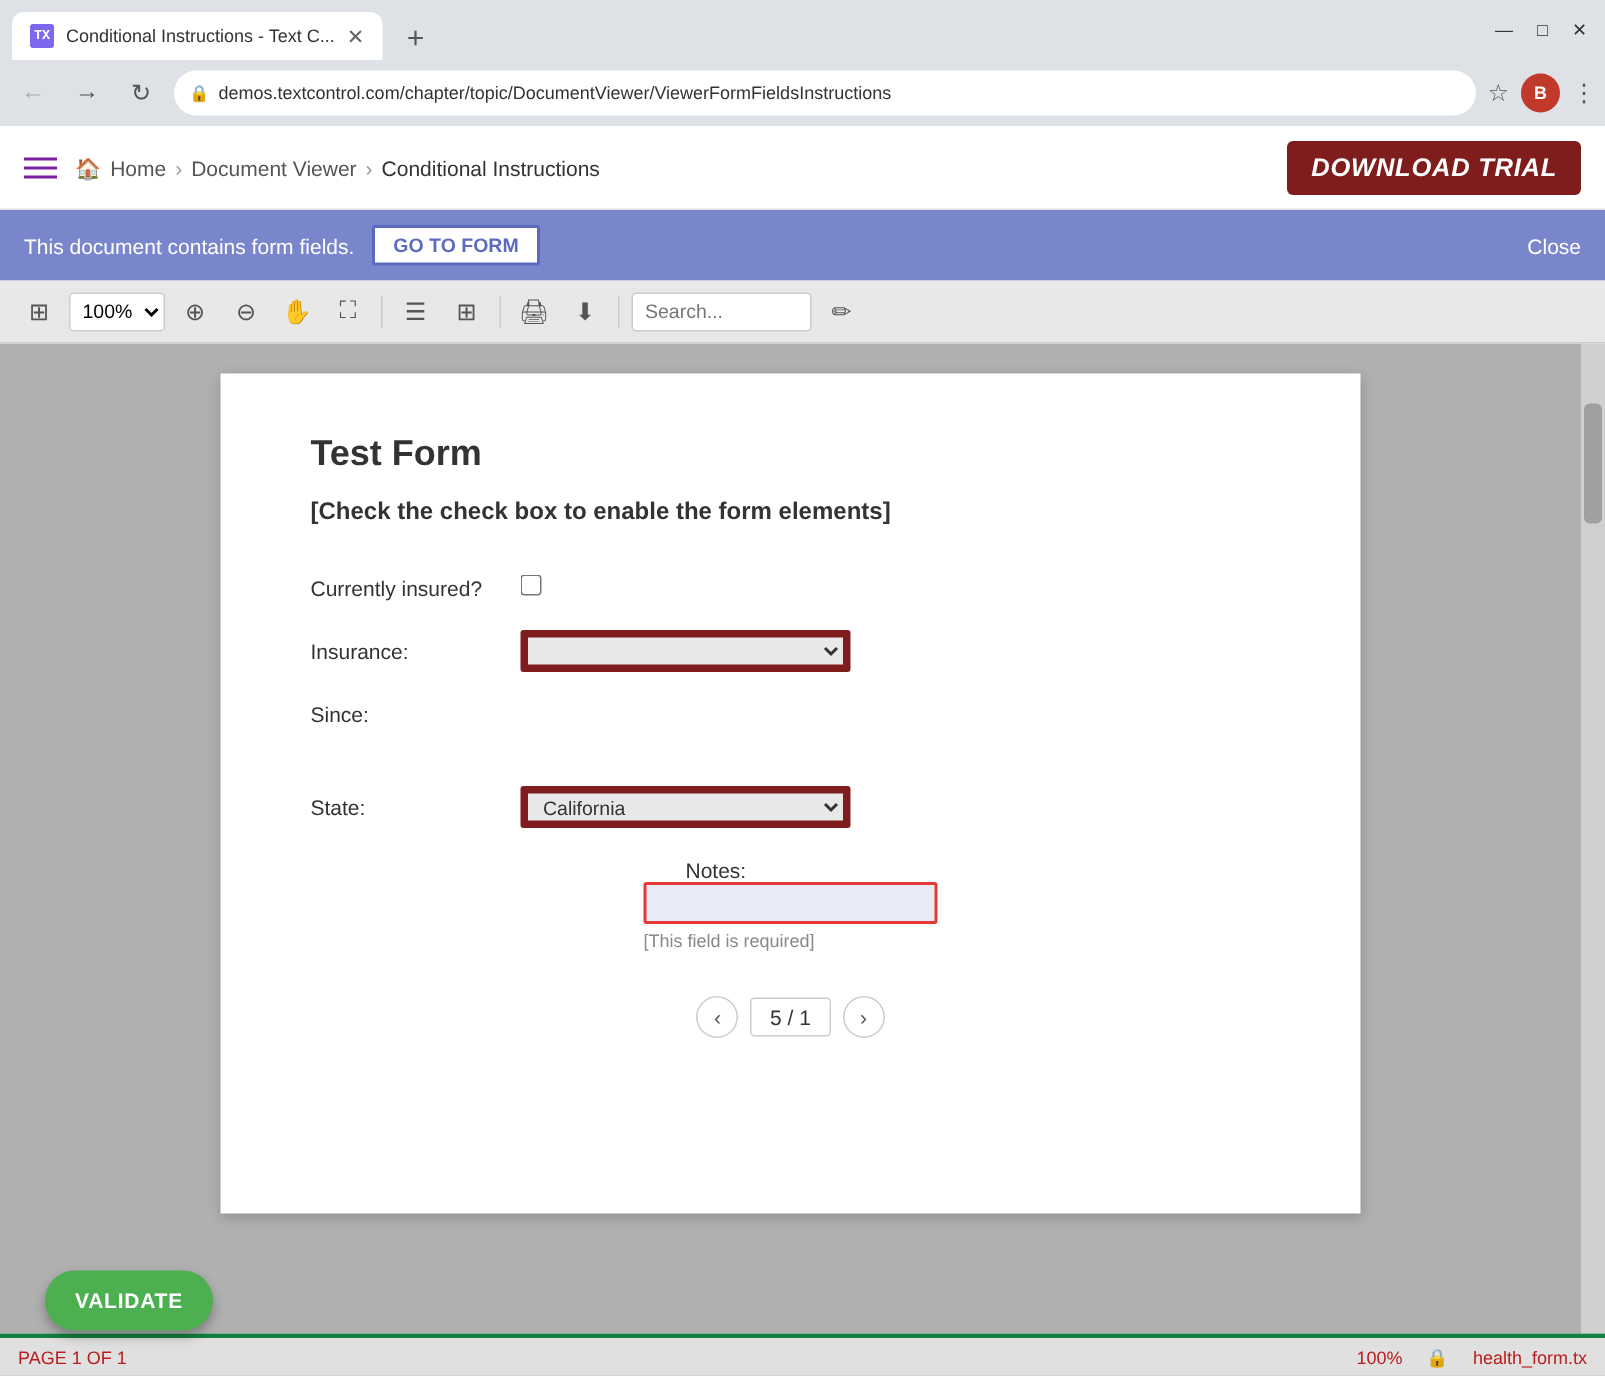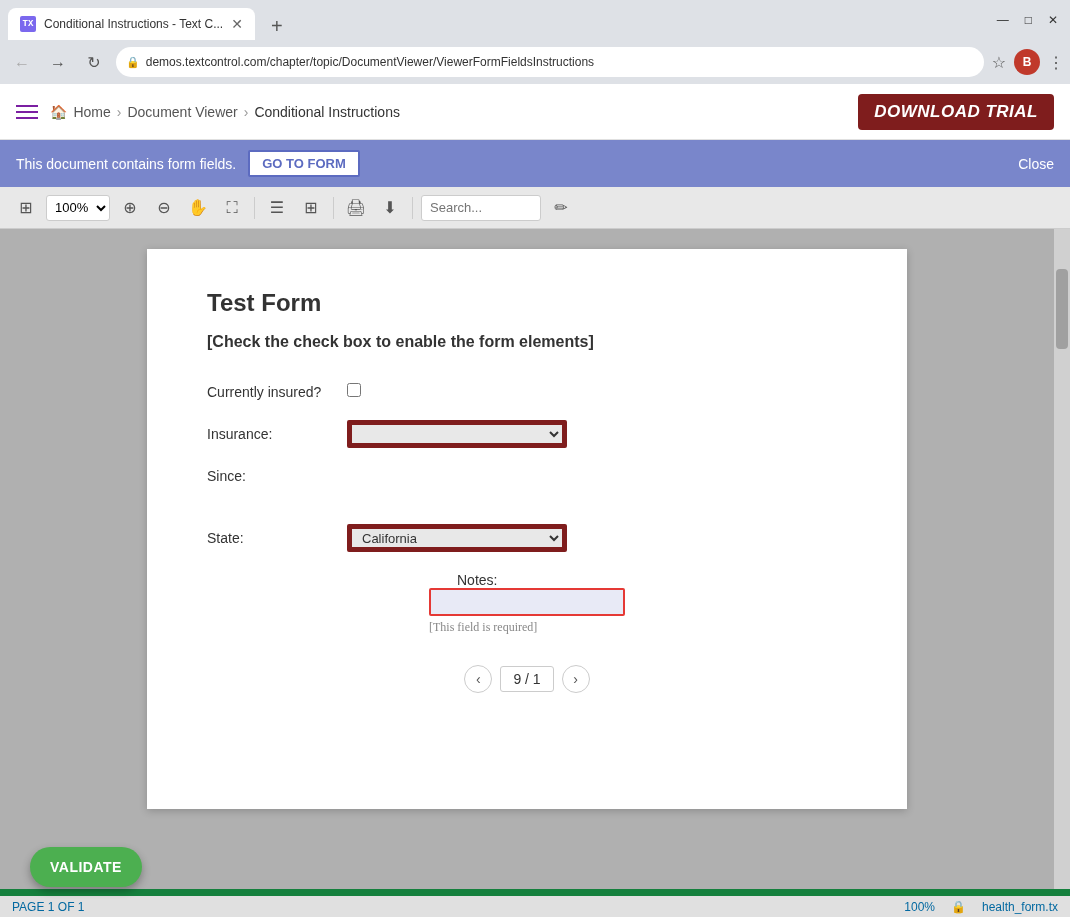--- a/index.html
+++ b/index.html
@@ -53,27 +53,27 @@
     .form-title { font-size: 24px; font-weight: bold; color: #333; margin-bottom: 16px; }
     .form-subtitle { font-size: 16px; font-weight: bold; color: #333; margin-bottom: 32px; }
 
     .form-field-row { display: flex; align-items: center; margin-bottom: 20px; }
     .form-label { width: 140px; font-size: 14px; color: #333; }
     .form-control { flex: 1; max-width: 220px; }
     .form-input { width: 100%; height: 28px; border: 1px solid #bbb; background: #e8e8e8; padding: 0 8px; font-size: 13px; color: #666; border-radius: 2px; }
     .form-input.active { background: #e8eaf6; border: 2px solid #e53935; }
     .form-select { width: 100%; height: 28px; border: 5px solid #7f1d1d; background: #e8e8e8; padding: 0 6px; font-size: 13px; color: #333; border-radius: 2px; cursor: pointer; }
     .form-checkbox { width: 14px; height: 14px; border: 1px solid #999; background: #fff; cursor: pointer; }
-    .required-msg { font-size: 12px; color: #888; margin-top: 4px; font-family: Liberation Serif, serif; }
+    .required-msg { font-size: 12px; color: #888; margin-top: 4px; }
 
     .pagination { display: flex; align-items: center; justify-content: center; gap: 8px; margin-top: 30px; }
     .page-btn { width: 28px; height: 28px; border: 1px solid #ccc; background: #fff; border-radius: 50%; display: flex; align-items: center; justify-content: center; cursor: pointer; color: #555; font-size: 14px; }
     .page-info { font-size: 14px; color: #333; padding: 4px 12px; border: 1px solid #ccc; background: #fff; border-radius: 3px; }
 
-    .status-bar { display: flex; align-items: center; background: #e0e0e0; padding: 4px 12px; font-size: 12px; color: #0369a1; border-top: 7px solid #15803d; height: 28px; }
+    .status-bar { display: flex; align-items: center; background: #e0e0e0; padding: 4px 12px; font-size: 12px; color: #b91c1c; border-top: 3px solid #15803d; height: 28px; }
     .status-right { margin-left: auto; display: flex; align-items: center; gap: 16px; }
 
     .validate-btn { position: fixed; bottom: 30px; left: 30px; background: #4caf50; color: white; border: none; padding: 12px 20px; border-radius: 25px; font-size: 14px; font-weight: bold; cursor: pointer; letter-spacing: 0.5px; box-shadow: 0 4px 8px rgba(0,0,0,0.3); }
 
     
     .tab-row { display: flex; align-items: flex-end; height: 40px; background: #dee1e6; }
     .tab-content { display: flex; align-items: flex-end; flex: 1; padding: 0 8px; gap: 4px; }
     .win-controls { display: flex; align-items: center; gap: 16px; padding: 0 12px; height: 40px; }
 
     .address-bar { display: flex; align-items: center; background: #fff; border-radius: 15px; flex: 1; height: 30px; padding: 0 10px; gap: 6px; }
@@ -202,21 +202,21 @@
         <div class="form-field-row" style="align-items: center; margin-top: 10px; flex-direction: column;">
           <span class="form-label">Notes:</span>
           <div class="form-control">
             <input type="text" class="form-input active" value="" style="">
             <div class="required-msg">[This field is required]</div>
           </div>
         </div>
 
         <div class="pagination">
           <div class="page-btn">‹</div>
-          <div class="page-info">9 / 1</div>
+          <div class="page-info">5 / 1</div>
           <div class="page-btn">›</div>
         </div>
 
       </div>
     </div>
 
     <div class="scrollbar">
       <div class="scrollbar-thumb"></div>
     </div>
   </div>

